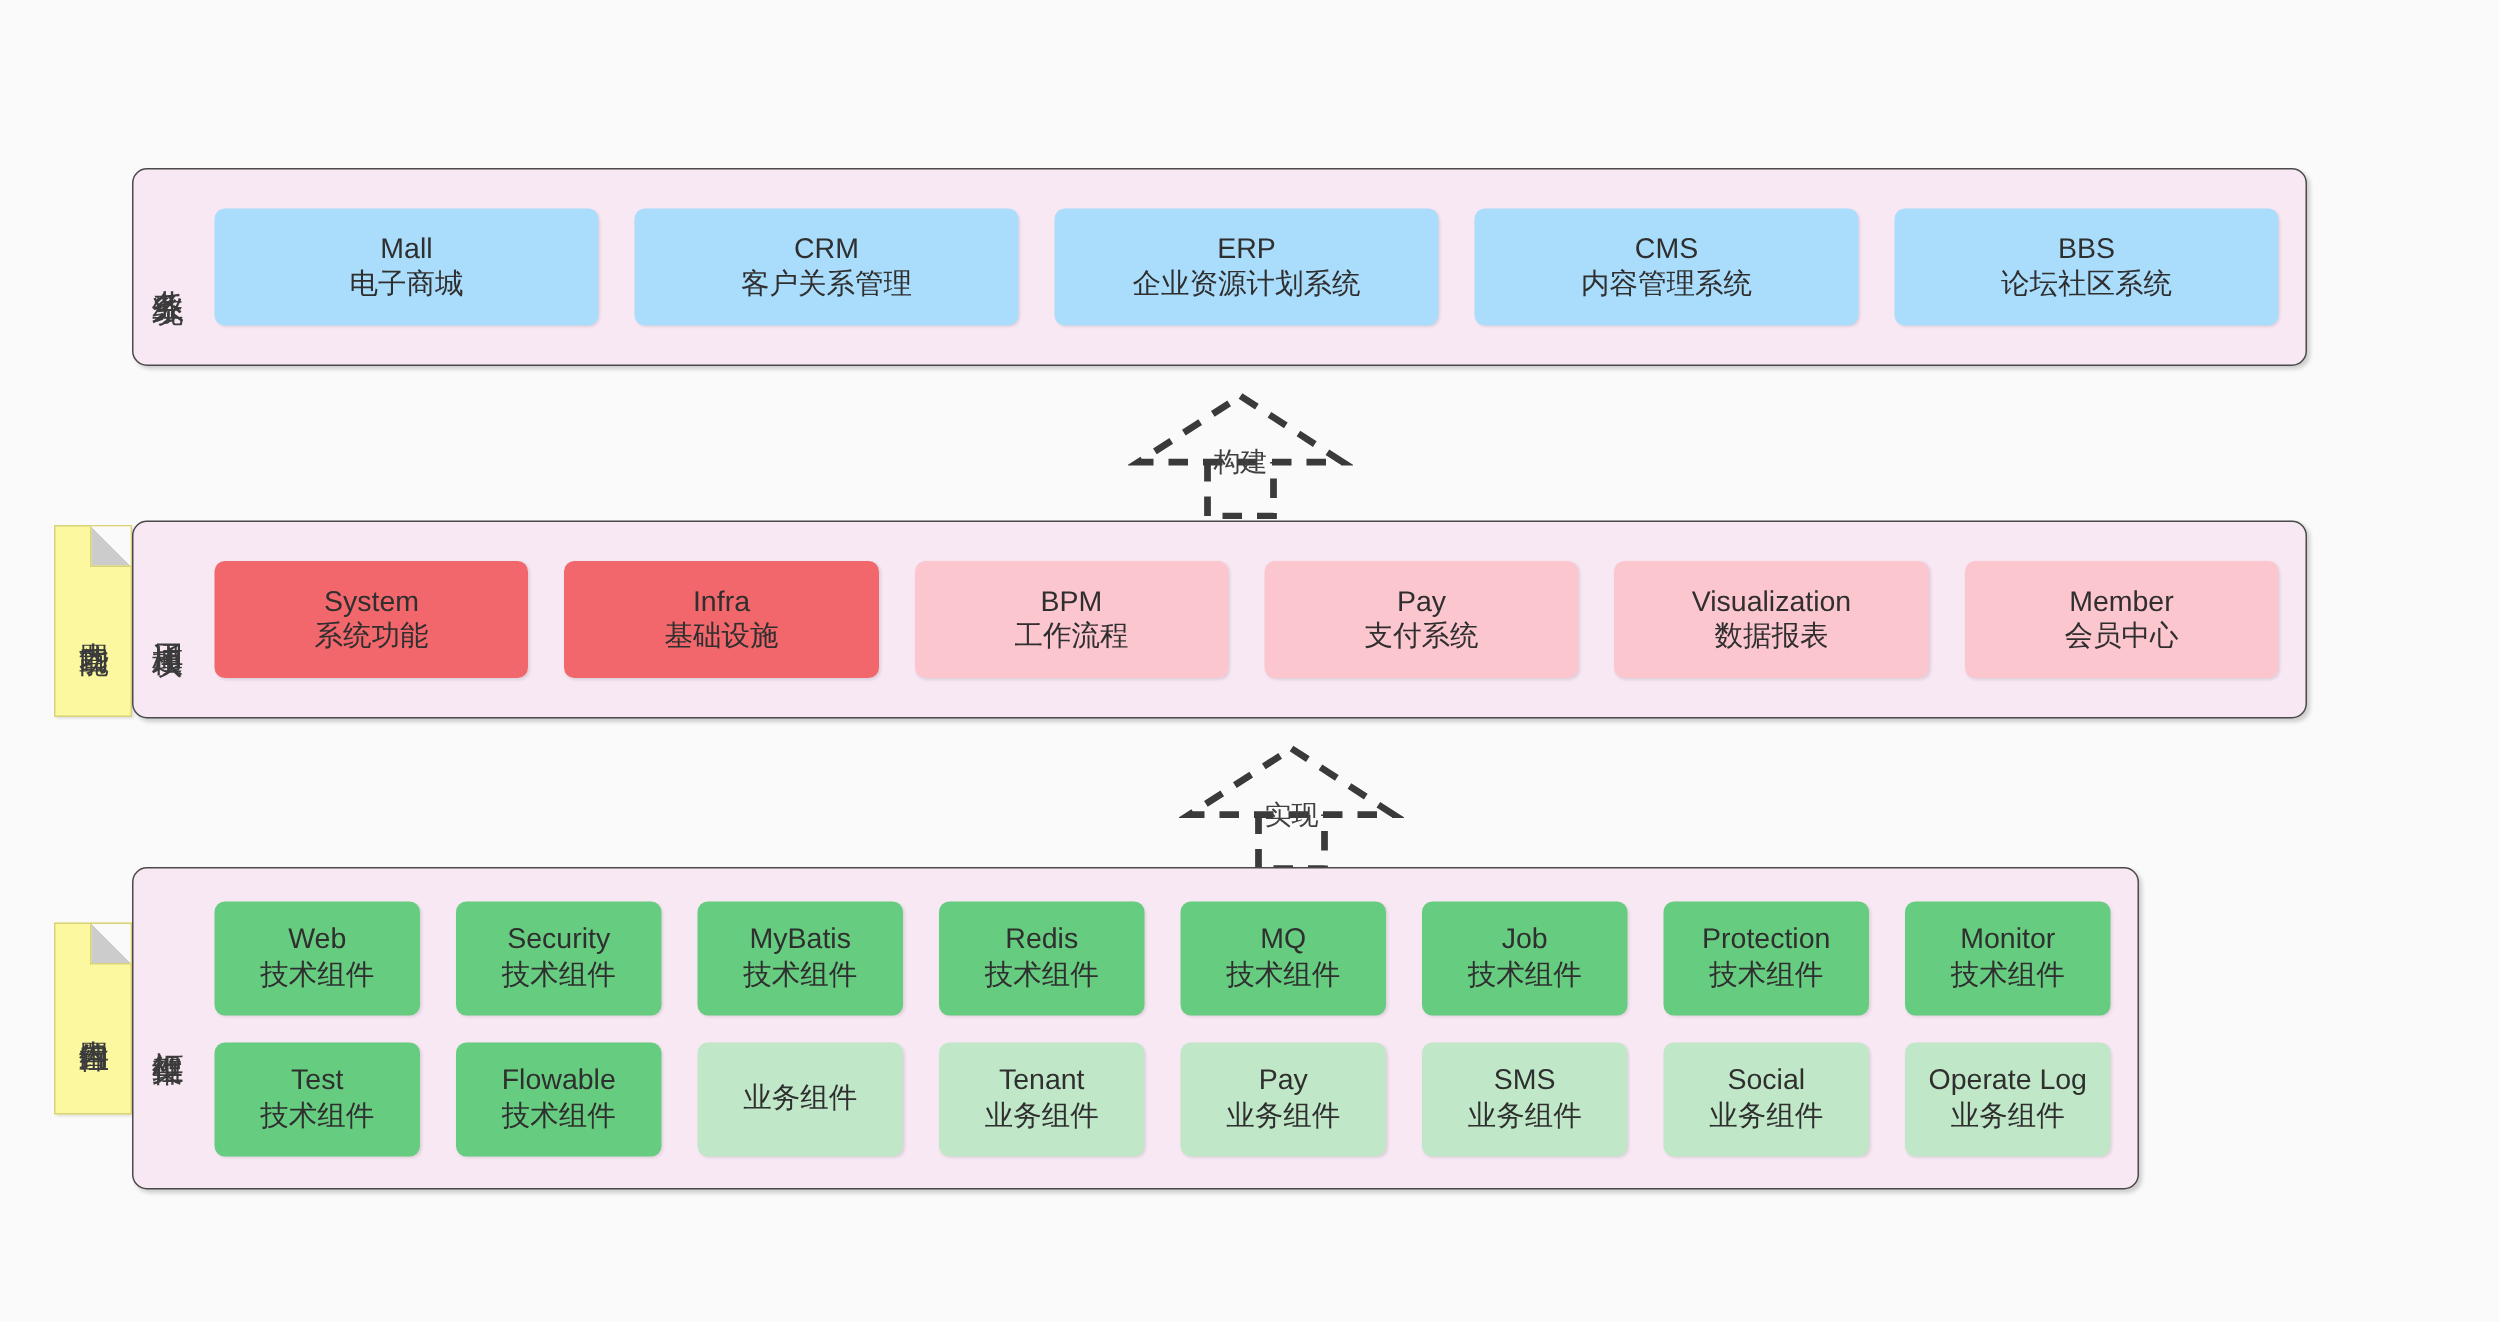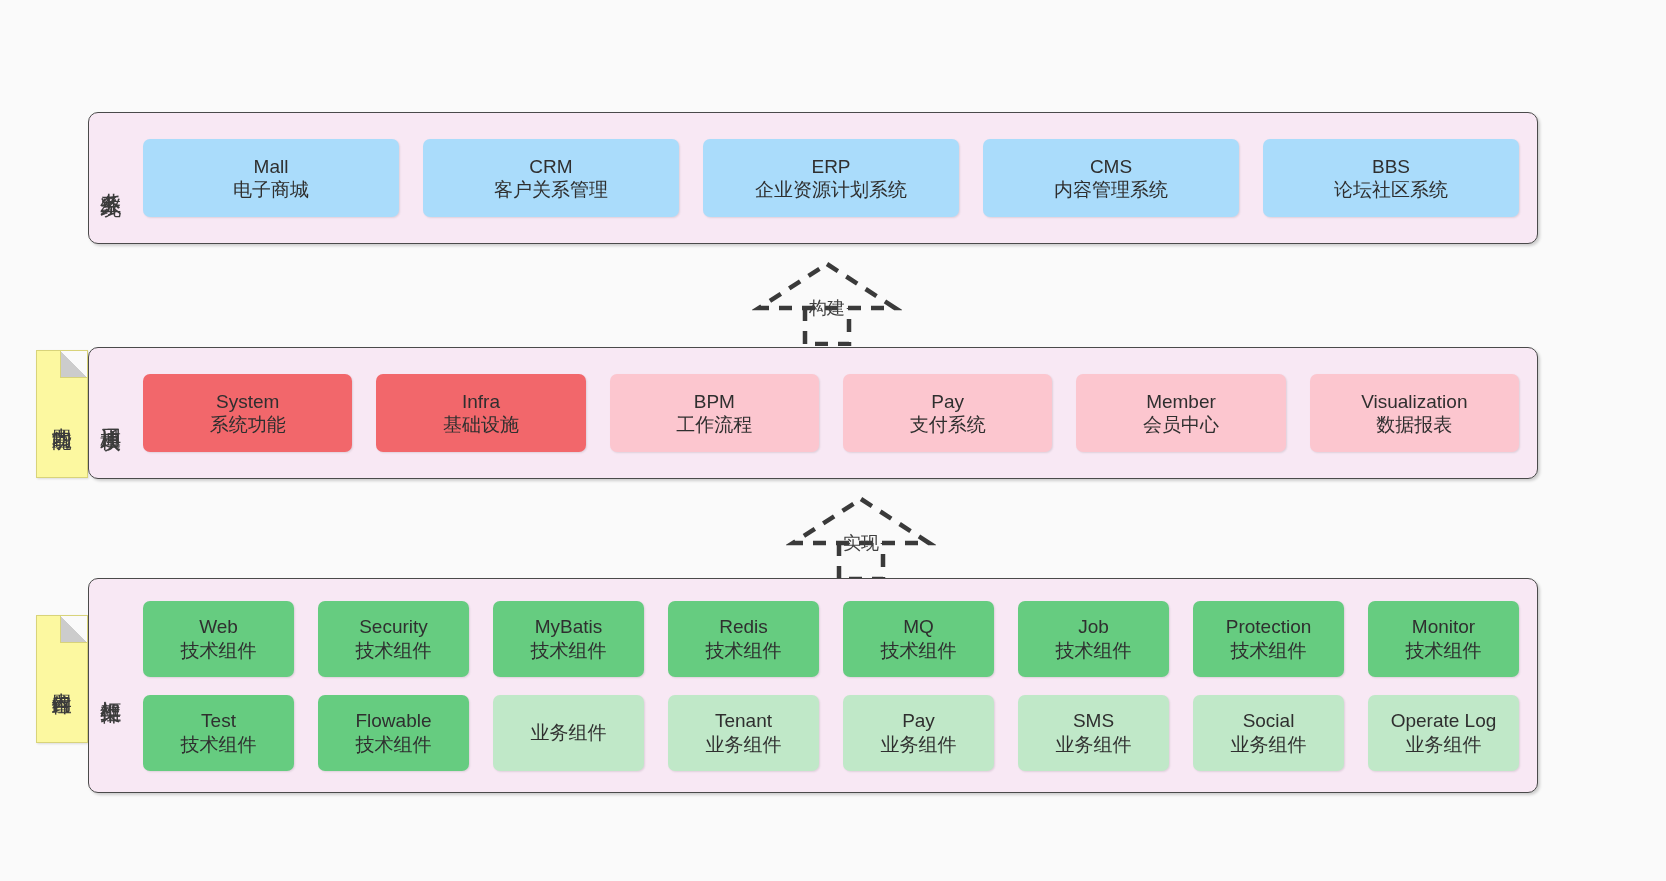--- a/index.html
+++ b/index.html
@@ -192,45 +192,45 @@
         </div>
         <div class="card c-pink">
           <span class="t1">BPM</span>
           <span class="t2">工作流程</span>
         </div>
         <div class="card c-pink">
           <span class="t1">Pay</span>
           <span class="t2">支付系统</span>
         </div>
         <div class="card c-pink">
+          <span class="t1">Visualization</span>
+          <span class="t2">数据报表</span>
+        </div>
+        <div class="card c-pink">
           <span class="t1">Member</span>
           <span class="t2">会员中心</span>
-        </div>
-        <div class="card c-pink">
-          <span class="t1">Visualization</span>
-          <span class="t2">数据报表</span>
         </div>
       </div>
     </div>
   </div>
 
   <div class="connector" style="left:786px; top:493px; width:150px; height:88px;">
     <svg width="150" height="88" viewBox="0 0 150 88">
       <path d="M 75 6 L 143 50 L 7 50 Z" fill="none" stroke="#3a3a3a" stroke-width="4.5" stroke-dasharray="13 10" stroke-linecap="butt"></path>
       <path d="M 53 50 L 53 86 L 97 86 L 97 50" fill="none" stroke="#3a3a3a" stroke-width="4.5" stroke-dasharray="13 10" stroke-linecap="butt"></path>
     </svg>
     <span class="conn-label">实现</span>
   </div>
 
   <div class="note" style="left:36px; top:615px; width:52px; height:128px;">
     <span class="fold"></span>
     <span>内置组件</span>
   </div>
 
-  <div class="layer" style="left:88px; top:578px; width:1450px; height:215px;">
+  <div class="layer" style="left:88px; top:578px; width:1338px; height:215px;">
     <div class="layer-title">框架组件</div>
     <div class="layer-body">
 
       <div class="row" style="height:76px;">
         <div class="card c-green">
           <span class="t1">Web</span>
           <span class="t2">技术组件</span>
         </div>
         <div class="card c-green">
           <span class="t1">Security</span>

